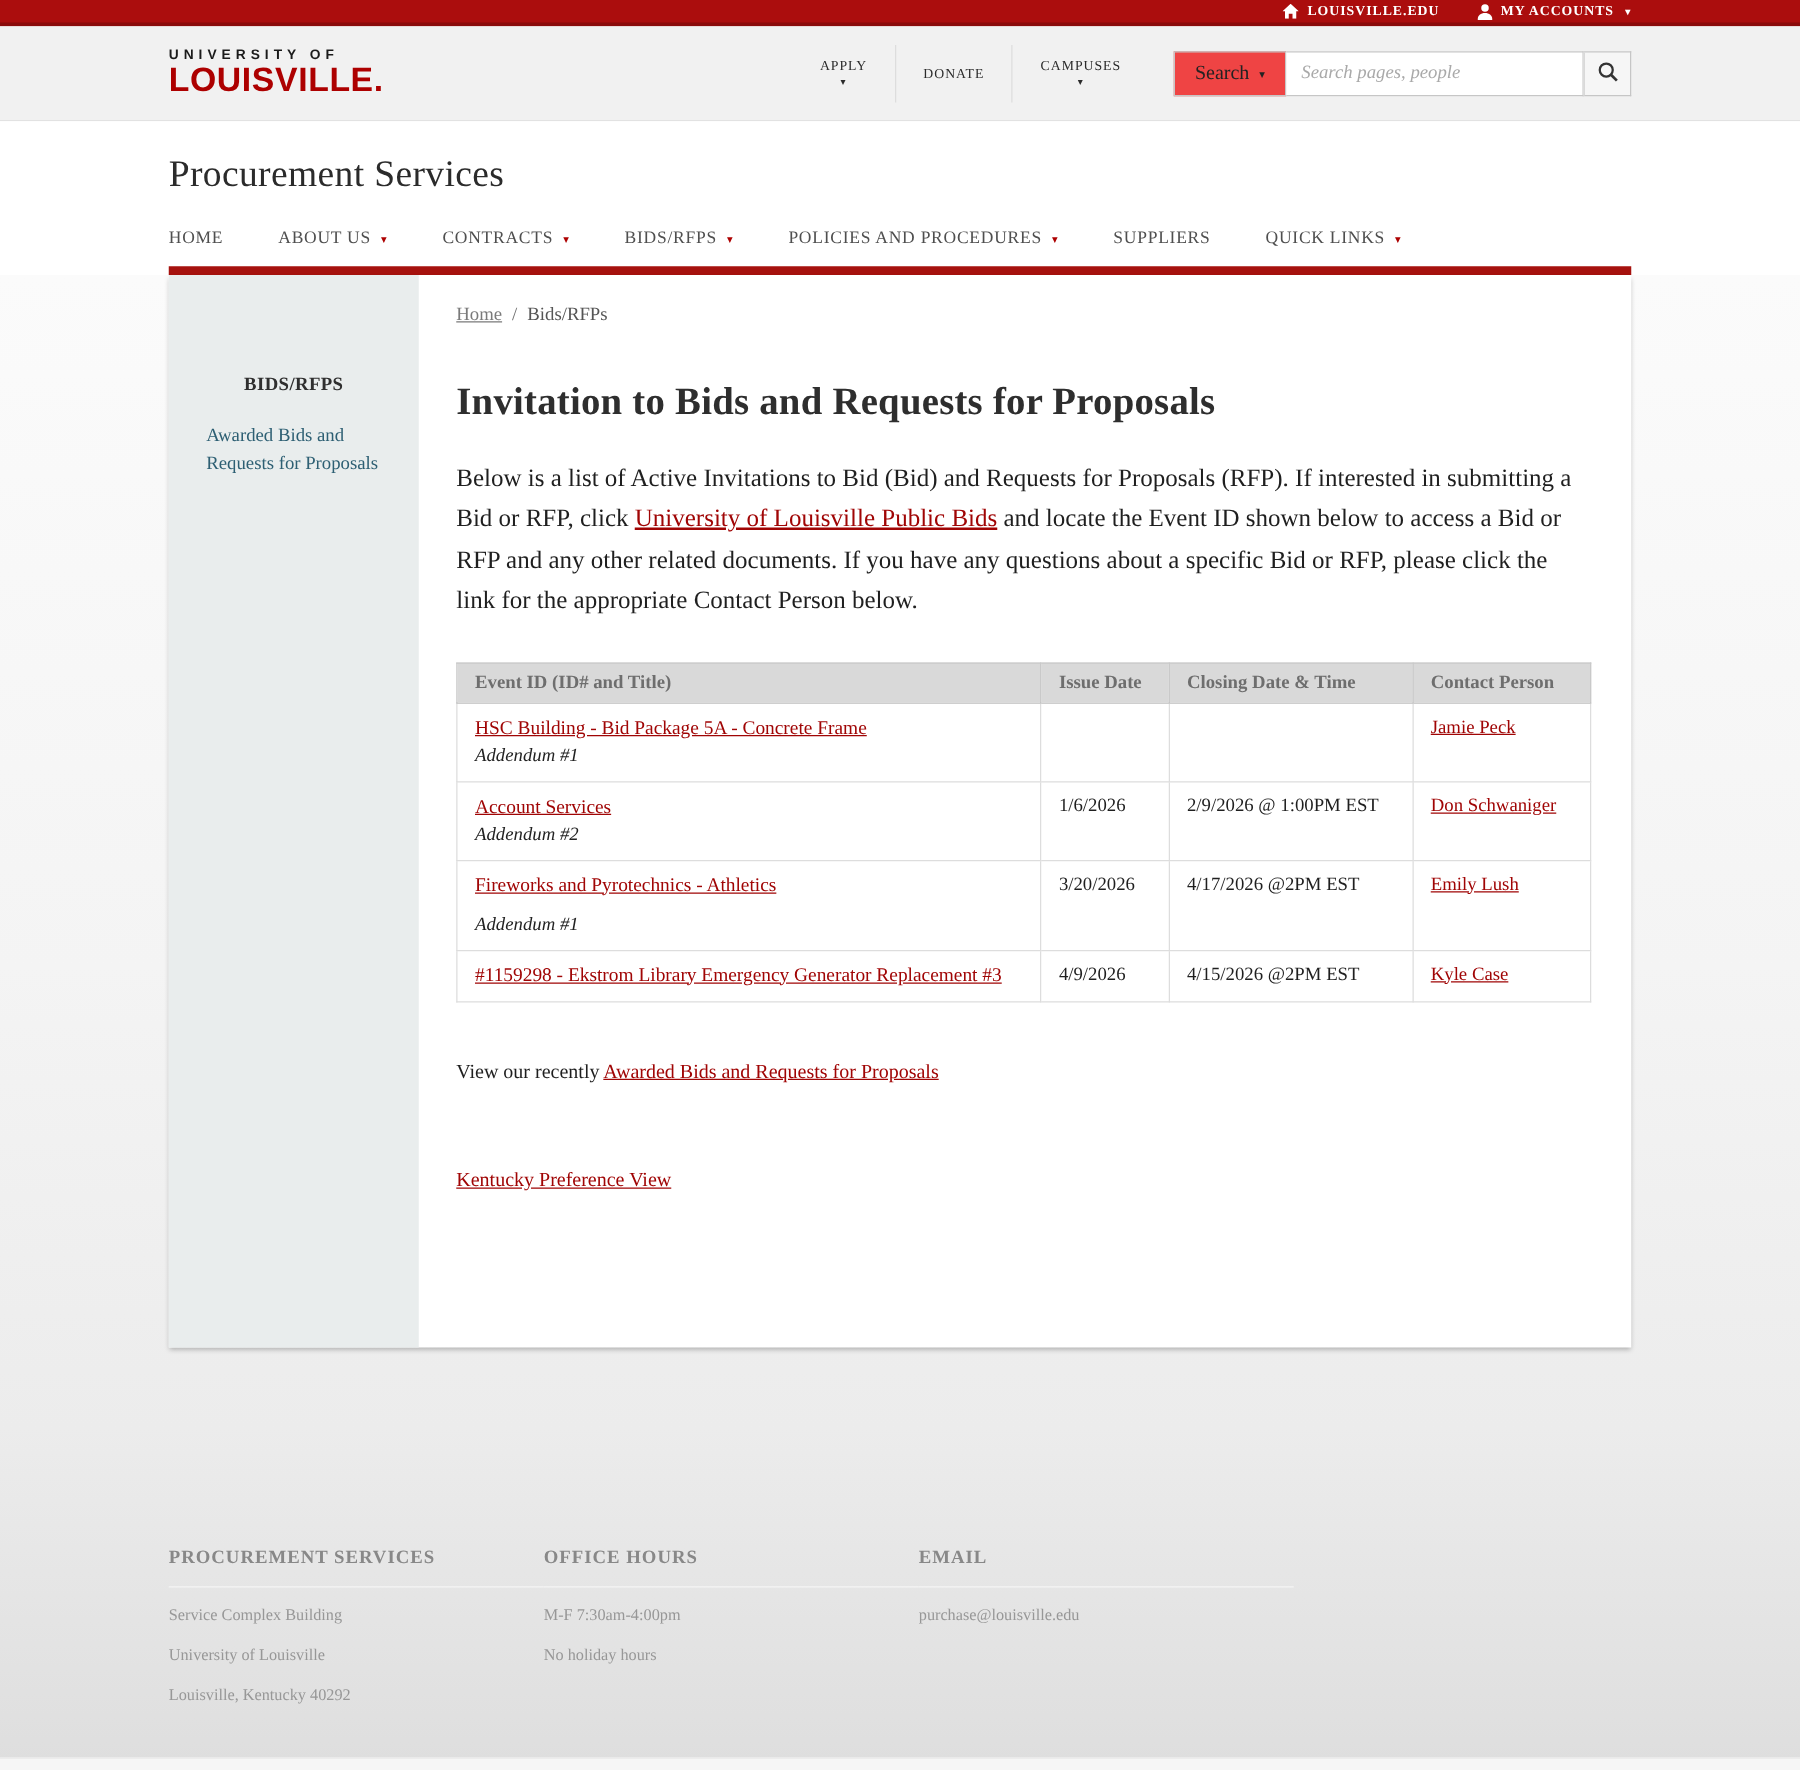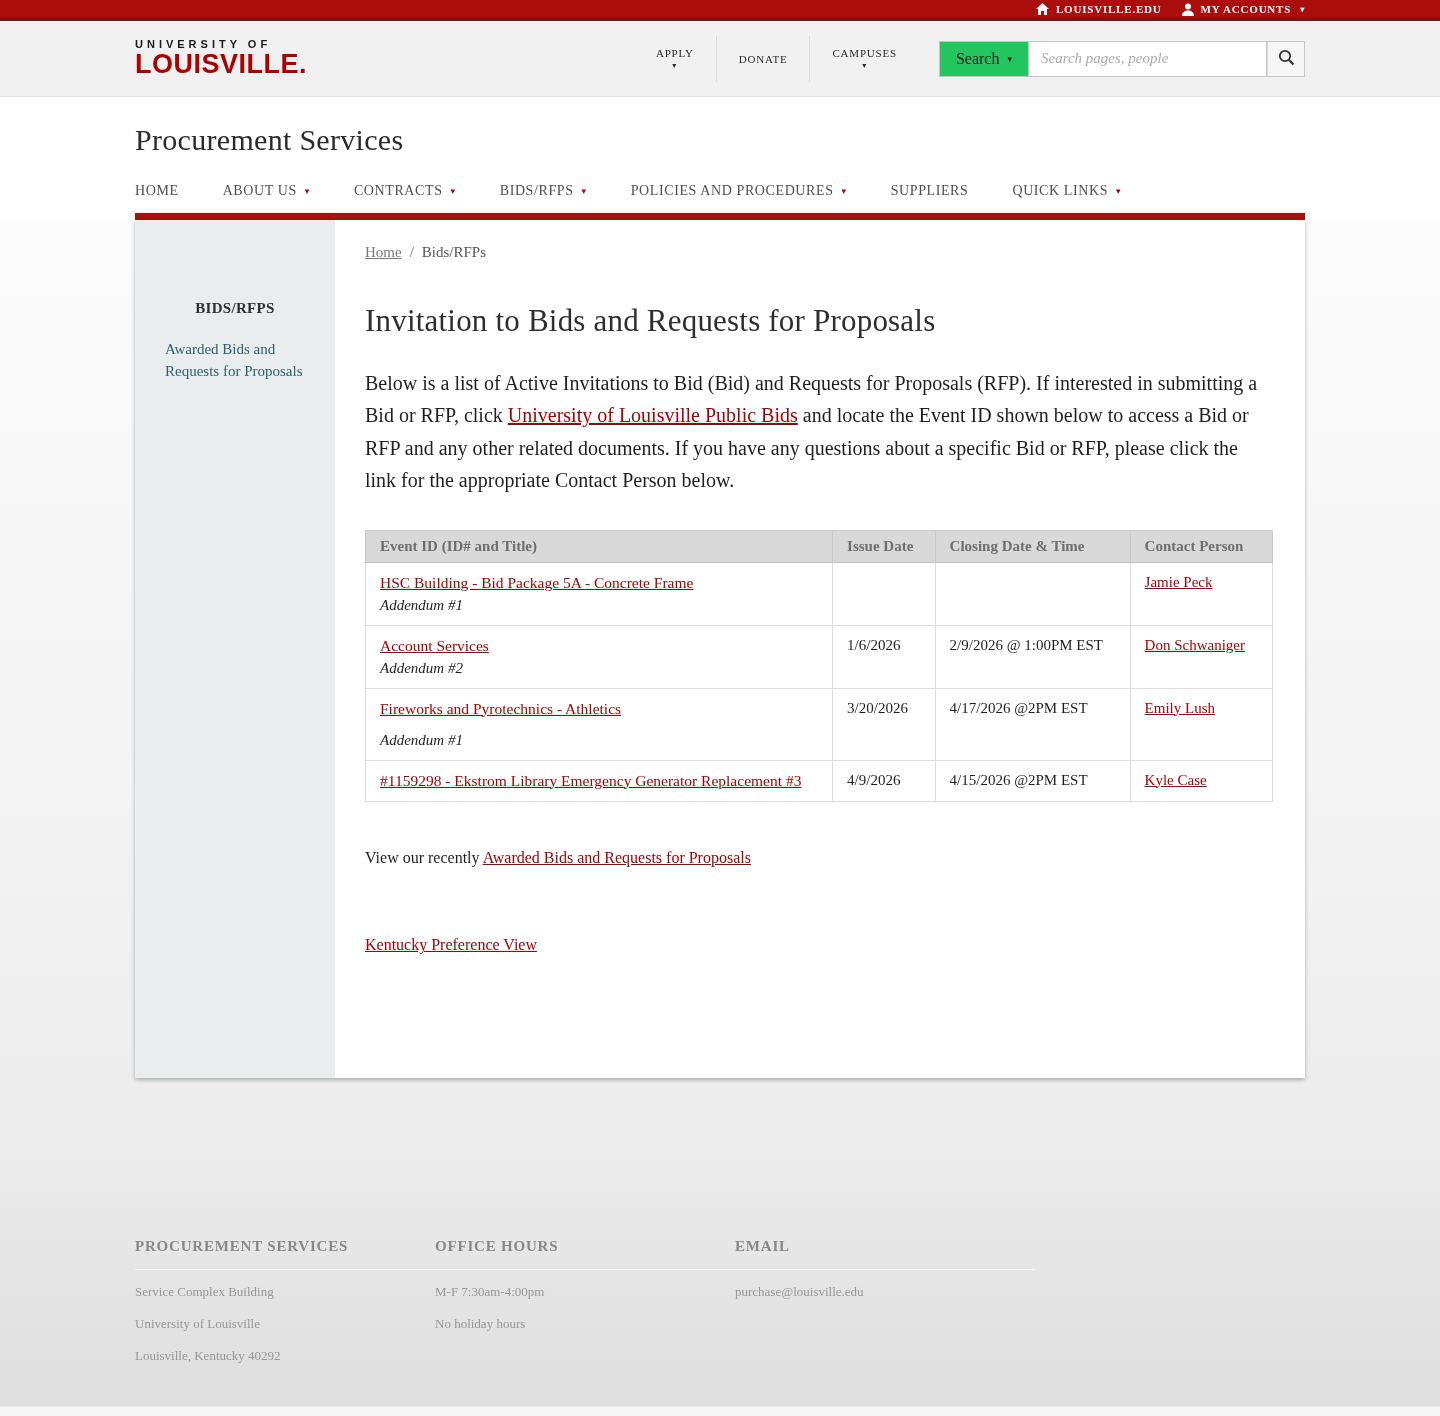--- a/index.html
+++ b/index.html
@@ -12,21 +12,21 @@
   .container { width:1170px; margin:0 auto; }
 
   
   .utility {
     background:#ab0d0d;
     border-bottom:3px solid #8a0b0b;
     height:21px;
   }
   .utility .container {
     display:flex; justify-content:flex-end; align-items:center;
-    height:18px; gap:20px;
+    height:18px; gap:30px;
   }
   .util-item {
     display:flex; align-items:center; gap:7px;
     color:#fff; font-size:11px; font-weight:bold; letter-spacing:0.8px;
     text-decoration:none; cursor:pointer;
   }
   .util-item svg { display:block; }
   .util-caret { font-size:8px; margin-left:2px; }
 
   
@@ -46,21 +46,21 @@
   .hdr-link {
     display:flex; flex-direction:column; align-items:center; justify-content:center;
     padding:0 22px; font-size:11px; letter-spacing:0.8px; color:#2b2b2b;
     border-left:1px solid #ddd; cursor:pointer; height:46px;
   }
   .hdr-link:first-child { border-left:none; }
   .hdr-link .dn { font-size:8px; color:#2b2b2b; margin-top:2px; }
   .search-group { display:flex; margin-left:20px; height:36px; }
   .search-btn {
     display:flex; align-items:center; gap:8px;
-    background:#22c55e; border:1px solid #c6c6c6;
+    background:#ef4444; border:1px solid #c6c6c6;
     font-family:"Liberation Serif", serif; font-size:16px; color:#222;
     padding:0 16px; cursor:pointer;
   }
   .search-btn .dn { font-size:9px; }
   .search-input {
     width:238px; border:1px solid #c6c6c6; border-left:none;
     font-family:"Liberation Serif", serif; font-style:italic; font-size:15px;
     color:#15803d; padding:0 12px; background:#fff; outline:none;
   }
   .search-input::placeholder { color:#a9a9a9; }
@@ -101,21 +101,21 @@
     color:#2d5f73; text-decoration:none; cursor:pointer;
   }
   .main-col { flex:1; padding:24px 32px 0 30px; }
 
   .breadcrumb { font-size:15px; color:#6f6f6f; }
   .breadcrumb a { color:#7a7a7a; text-decoration:underline; cursor:pointer; }
   .crumb-sep { margin:0 8px; }
   .crumb-current { color:#555; }
 
   h1.doc-heading {
-    margin-top:42px; font-size:31px; font-weight:normal; color:#2e2e2e; letter-spacing:0.2px;
+    margin-top:42px; font-size:31px; font-weight:bold; color:#2e2e2e; letter-spacing:0.2px;
   }
   .intro { margin-top:28px; font-size:20px; line-height:1.62; color:#1f1f1f; max-width:905px; }
   a.red-link { color:#a00505; text-decoration:underline; cursor:pointer; }
 
   
   table.bids { width:100%; border-collapse:collapse; margin-top:33px;padding-left:45px; }
   table.bids th {
     background:#d9d9d9; color:#6e6e6e; font-size:15px; text-align:left;
     font-weight:bold; padding:7px 14px; border:1px solid #c9c9c9; border-bottom:1px solid #bfbfbf;
   }

